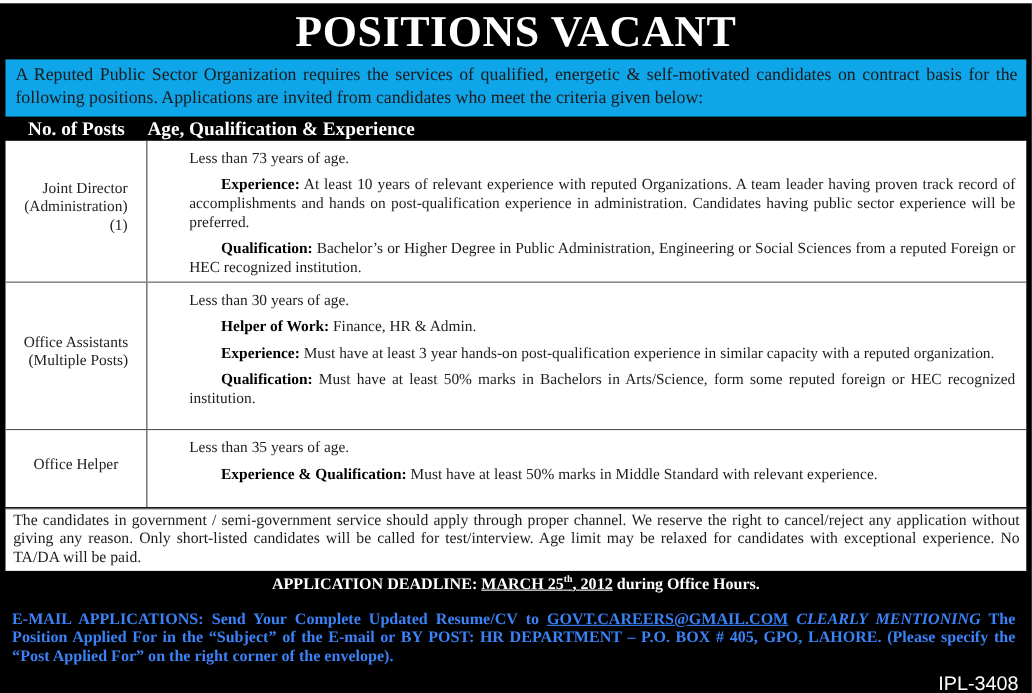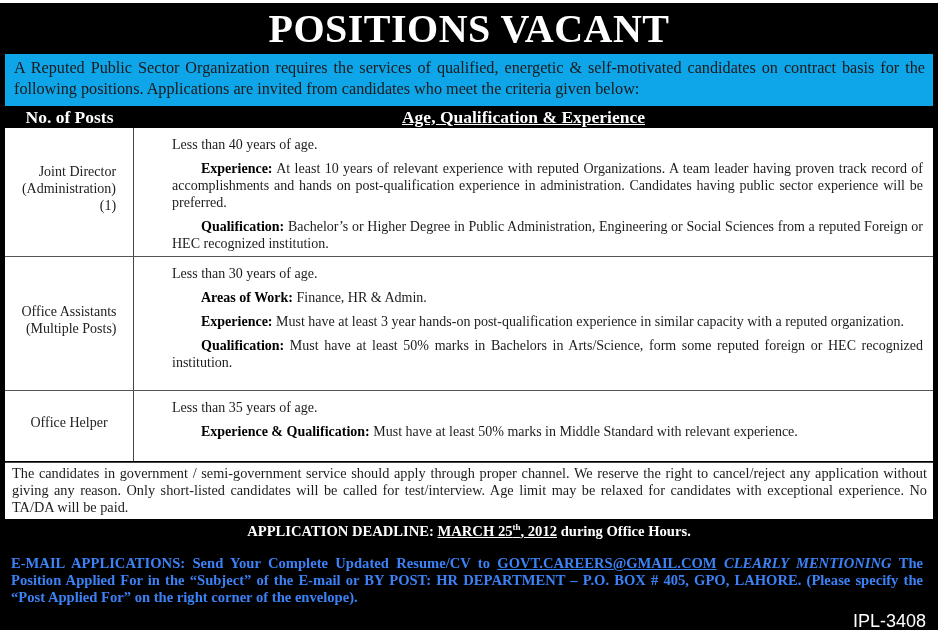--- a/index.html
+++ b/index.html
@@ -21,21 +21,21 @@
   .intro {
     position: absolute; left: 5px; top: 51px; width: 928px; height: 52px;
     background: #0ea5e9; padding: 4px 8px 0 9px;
     font-size: 16.2px; line-height: 21px; text-align: justify; color: #1a1a1a;
   }
   .table-head {
     position: absolute; left: 5px; top: 103px; width: 928px; height: 22px;
     display: flex; color: #fff; font-weight: bold; font-size: 17.5px;
   }
   .th-posts { width: 129px; text-align: center; line-height: 22px; }
-  .th-criteria { flex: 1; text-align: center; line-height: 22px; padding-right: 20px; text-decoration: underline; }
+  .th-criteria { flex: 1; line-height: 22px; padding-right: 20px; }
 
   .table {
     position: absolute; left: 5px; top: 125px; width: 928px; height: 333px;
     background: #fff;
   }
   .row { position: absolute; left: 0; width: 928px; display: flex; border-bottom: 1.5px solid #555; }
   .row.r1 { top: 0; height: 129px; }
   .row.r2 { top: 129px; height: 134px; }
   .row.r3 { top: 263px; height: 70px; border-bottom: none; }
   .cell-post {
@@ -98,36 +98,36 @@
 
     <div class="row r1">
       <div class="cell-post">
         <div>
           <div>Joint Director</div>
           <div>(Administration)</div>
           <div>(1)</div>
         </div>
       </div>
       <div class="cell-crit">
-        <p>Less than 40 years of age.</p>
+        <p>Less than 73 years of age.</p>
         <p><b>Experience:</b><span> At least 10 years of relevant experience with reputed Organizations. A team leader having proven track record of accomplishments and hands on post-qualification experience in administration. Candidates having public sector experience will be preferred.</span></p>
         <p><b>Qualification:</b><span>  Bachelor’s or Higher Degree in Public Administration, Engineering or Social Sciences from a reputed Foreign or HEC recognized institution.</span></p>
       </div>
     </div>
 
     <div class="row r2">
       <div class="cell-post">
         <div>
           <div>Office Assistants</div>
           <div>(Multiple Posts)</div>
         </div>
       </div>
       <div class="cell-crit">
         <p>Less than 30 years of age.</p>
-        <p><b>Areas of Work:</b><span> Finance, HR &amp; Admin.</span></p>
+        <p><b>Helper of Work:</b><span> Finance, HR &amp; Admin.</span></p>
         <p><b>Experience:</b><span> Must have at least 3 year hands-on post-qualification experience in similar capacity with a reputed organization.</span></p>
         <p><b>Qualification:</b><span> Must have at least 50% marks in Bachelors in Arts/Science, form some reputed foreign or HEC recognized institution.</span></p>
       </div>
     </div>
 
     <div class="row r3">
       <div class="cell-post">
         <div>
           <div>Office Helper</div>
         </div>

